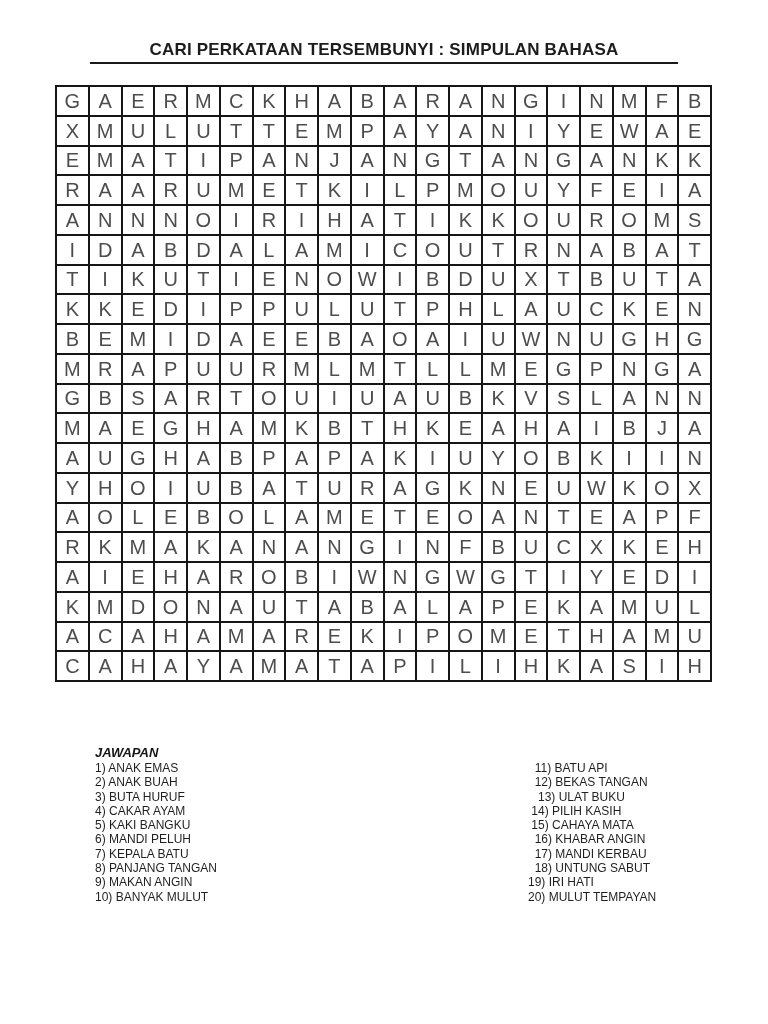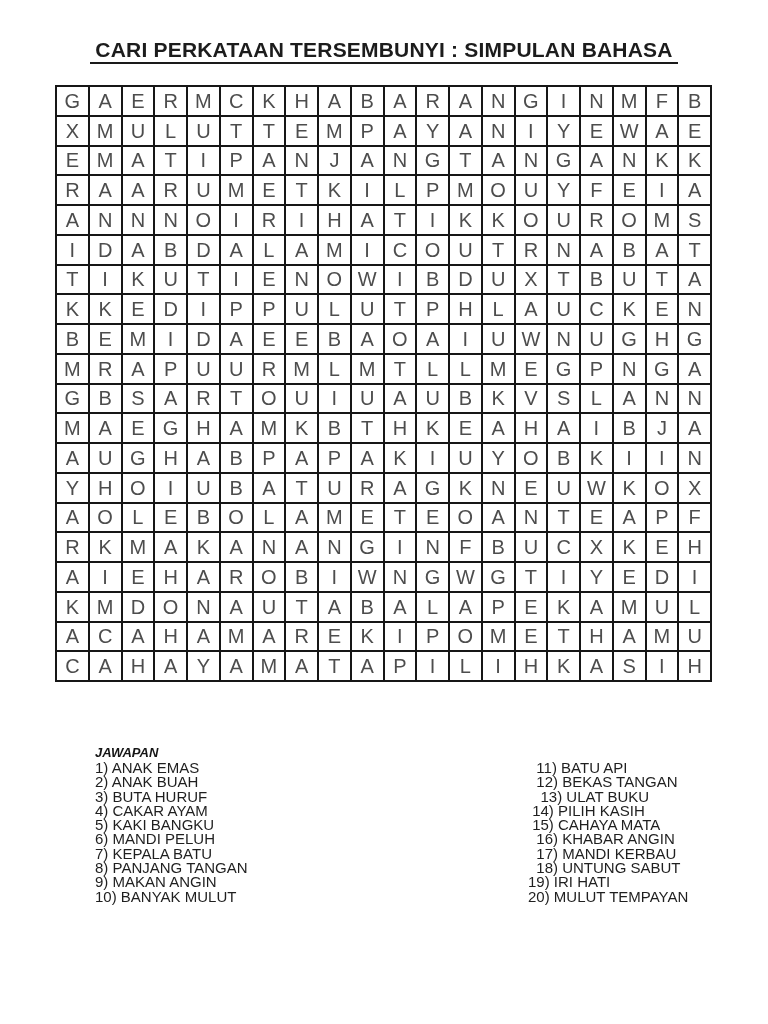--- a/index.html
+++ b/index.html
@@ -14,21 +14,21 @@
     background: #ffffff;
     font-family: "Liberation Sans", sans-serif;
     overflow: hidden;
   }
   .title {
     position: absolute;
     top: 41px;
     left: 0;
     width: 768px;
     text-align: center;
-    font-size: 21px;
+    font-size: 17px;
     font-weight: bold;
     color: #1c1c1c;
     letter-spacing: 0.2px;
     line-height: 18px;
   }
   .title-rule {
     position: absolute;
     top: 62px;
     left: 90px;
     width: 588px;
@@ -60,21 +60,21 @@
     top: 746px;
     font-size: 13px;
     font-weight: bold;
     color: #161616;
     line-height: 14px;
     font-style: italic;
   }
   .answers-list {
     position: absolute;
     top: 761px;
-    font-size: 15px;
+    font-size: 12px;
     color: #1f1f1f;
     line-height: 14.3px;
     white-space: pre;
   }
   .answers-list.left  { left: 95px; }
   .answers-list.right { left: 528px; }
   .answer-item { white-space: pre; }
 </style>
 </head>
 <body>

